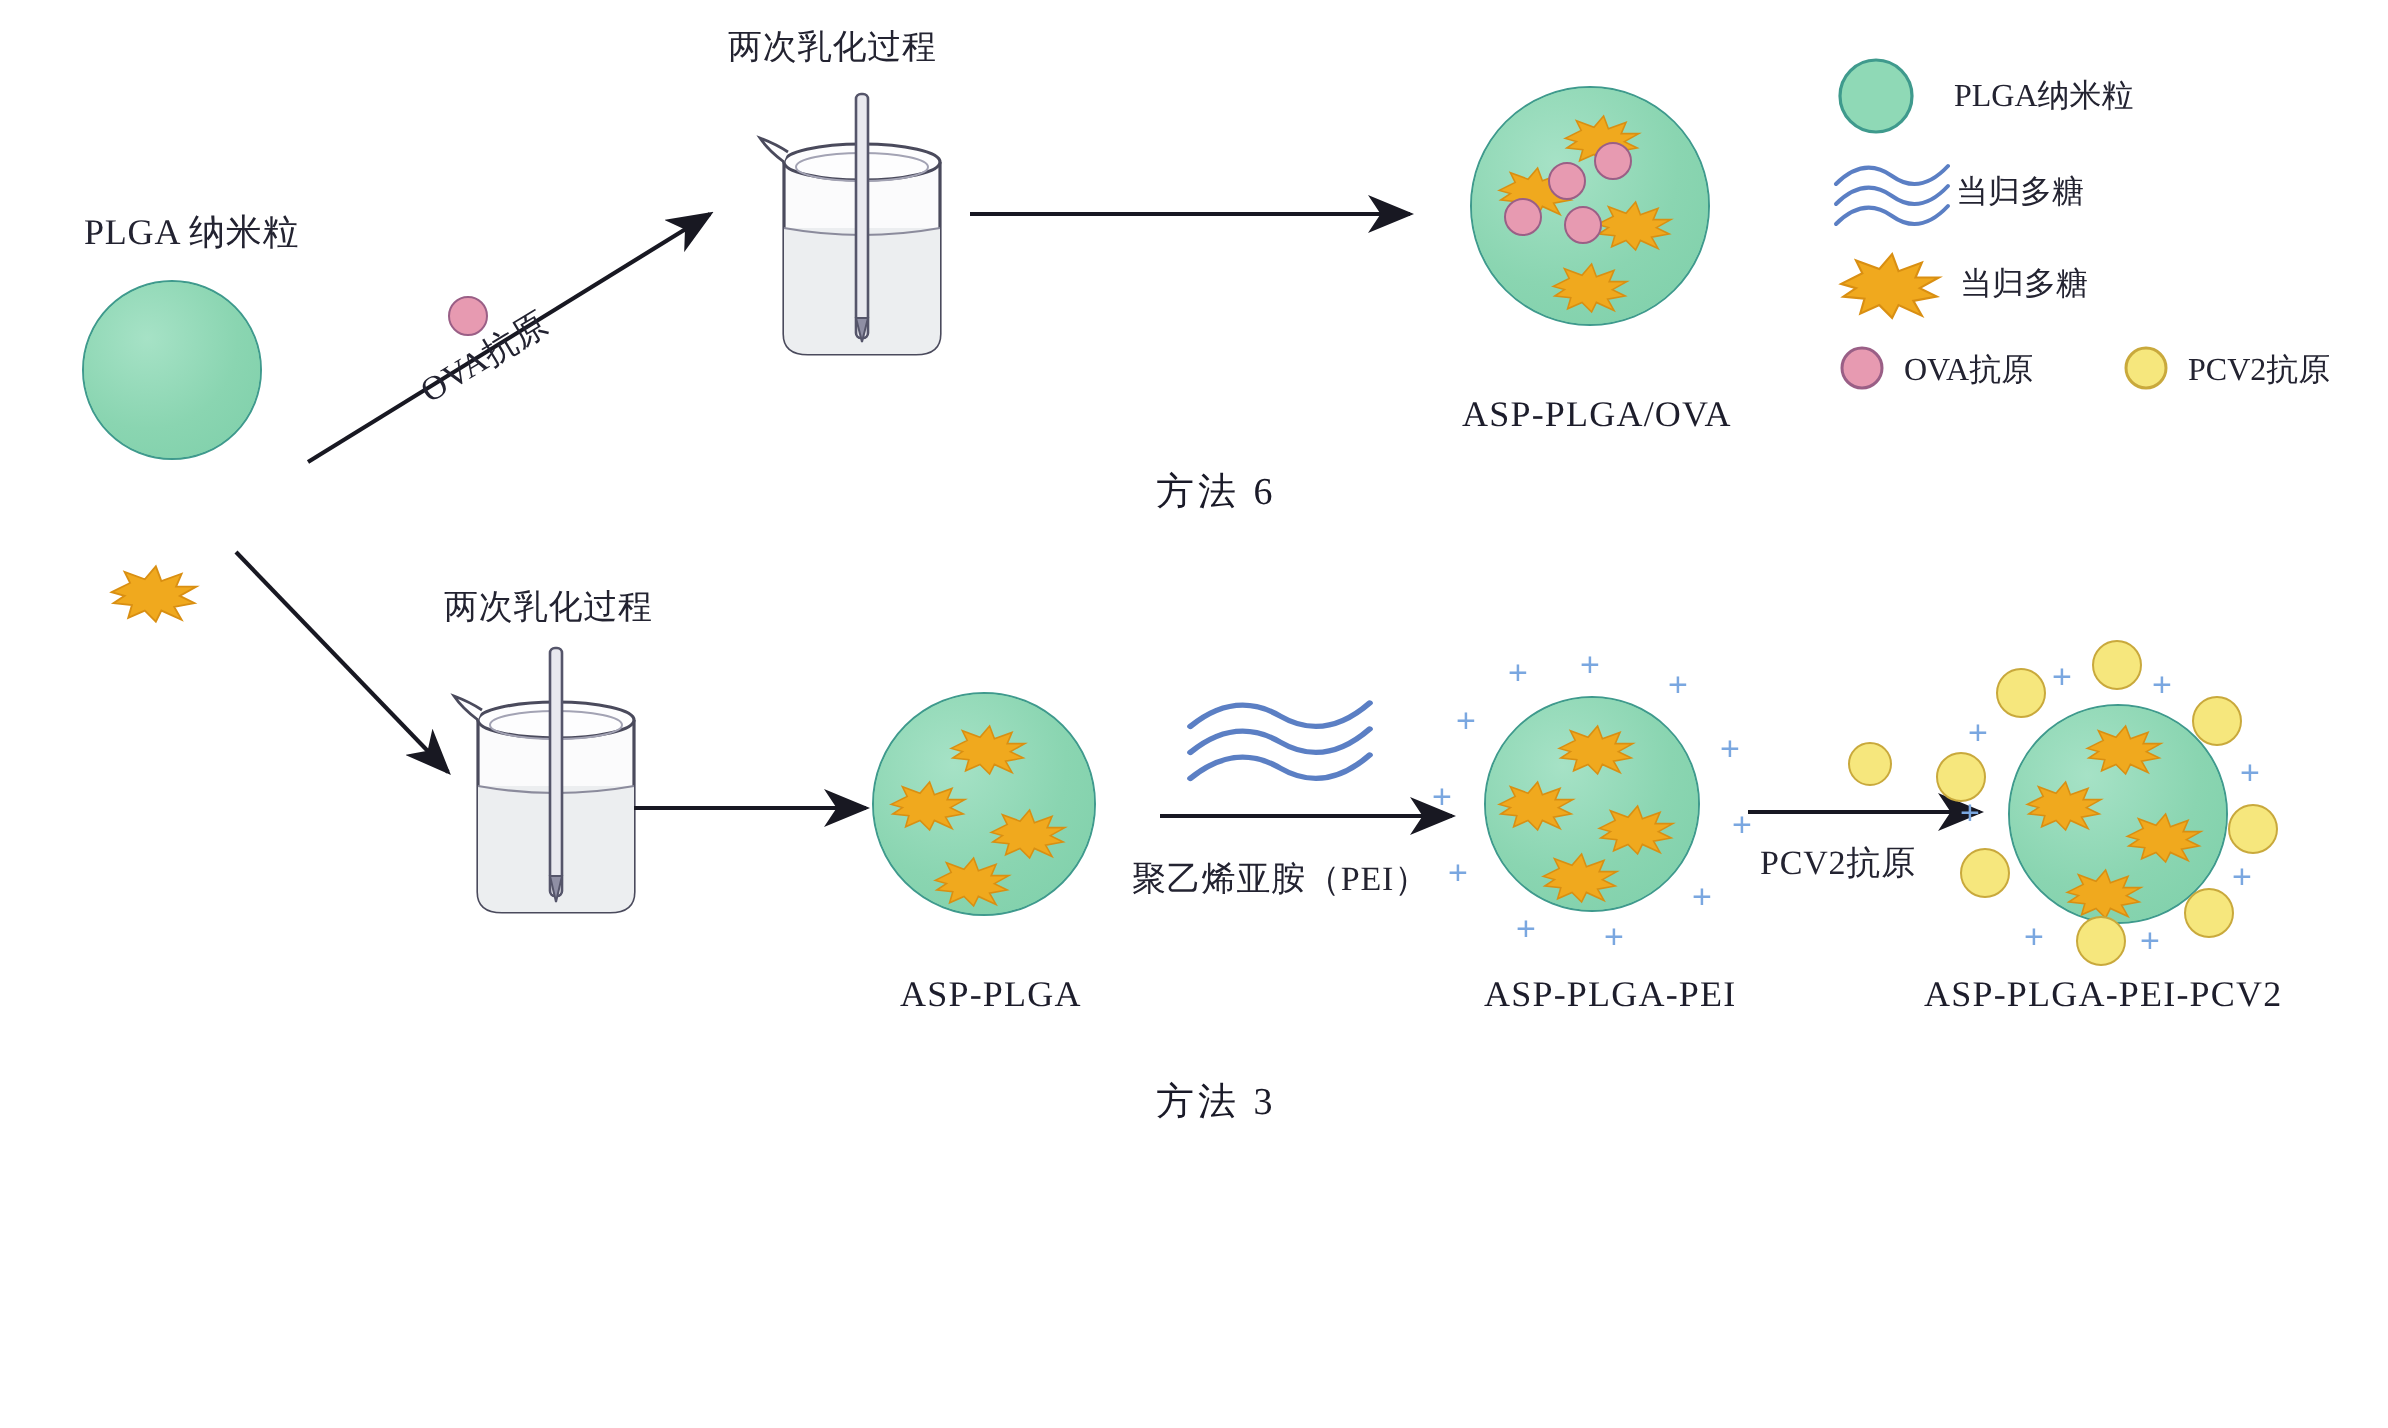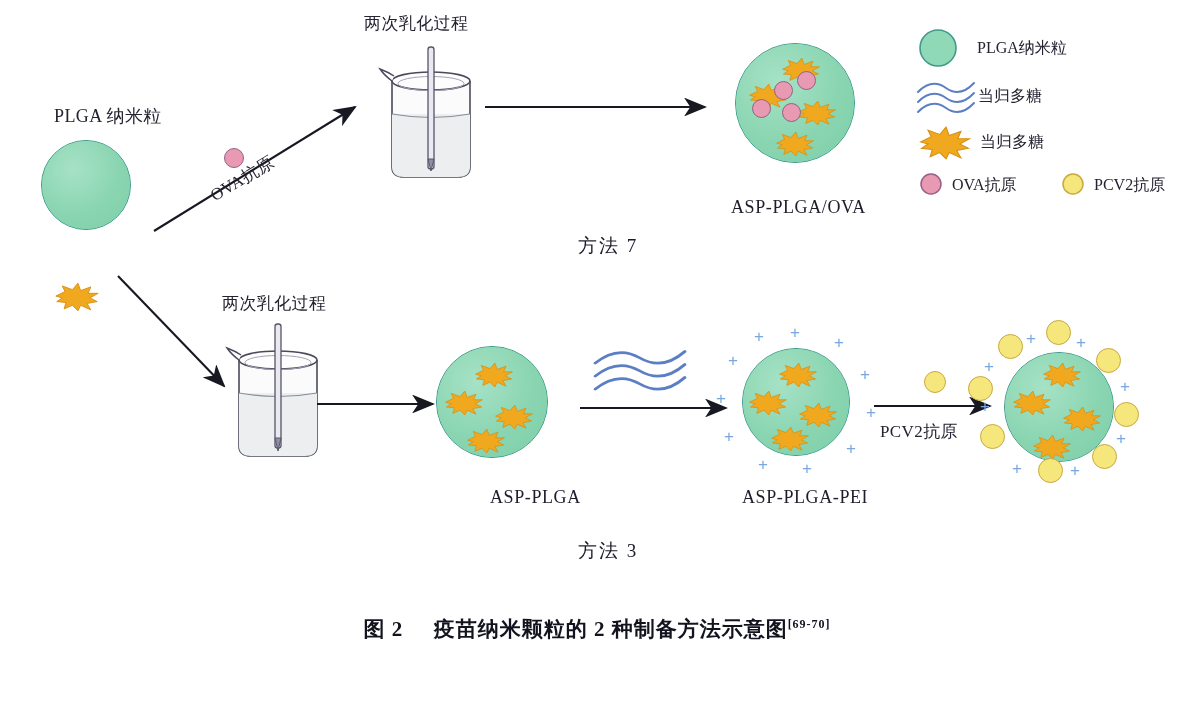--- a/index.html
+++ b/index.html
@@ -164,21 +164,21 @@
     <span class="legend-text" style="position:absolute; left:34px; top:5px;">OVA抗原</span>
   </div>
 
   <div class="legend-row abs" style="left:1060px; top:170px;">
     <svg width="28" height="28">
       <circle cx="13" cy="14" r="10" fill="#f6e77d" stroke="#c9a93c" stroke-width="1.5"></circle>
     </svg>
     <span class="legend-text" style="position:absolute; left:34px; top:5px;">PCV2抗原</span>
   </div>
 
-  <div class="label t18 abs" style="left:42px; top:104px;margin-left:12px;">PLGA 纳米粒</div>
+  <div class="label t18 abs" style="left:42px; top:104px;">PLGA 纳米粒</div>
   <div class="np abs" style="left:41px; top:140px; width:90px; height:90px;">
     <div class="np-inner-shade"></div>
   </div>
 
   <div class="dot-ova abs" style="left:224px; top:148px; width:20px; height:20px;"></div>
 
   <svg class="abs" style="left:54px; top:282px;" width="46" height="30" viewBox="0 0 50 32">
     <use href="#star-burst"></use>
   </svg>
 
@@ -226,21 +226,21 @@
     <svg class="abs" style="left:40px; top:88px;" width="40" height="26" viewBox="0 0 50 32">
         <use href="#star-burst"></use>
       </svg>
     <div class="dot-ova abs" style="left:62px; top:28px; width:19px; height:19px;"></div>
     <div class="dot-ova abs" style="left:39px; top:38px; width:19px; height:19px;"></div>
     <div class="dot-ova abs" style="left:17px; top:56px; width:19px; height:19px;"></div>
     <div class="dot-ova abs" style="left:47px; top:60px; width:19px; height:19px;"></div>
   </div>
   <div class="particle-name abs" style="left:731px; top:197px;text-align:right;">ASP-PLGA/OVA</div>
 
-  <div class="method abs" style="left:578px; top:233px;">方法 7</div>
+  <div class="method abs" style="left:578px; top:233px;">方法 6</div>
 
   <svg class="abs" style="left:112px; top:268px;" width="130" height="130">
     <defs>
       <marker id="ah3" markerWidth="11" markerHeight="9" refX="10" refY="4.5" orient="auto">
         <path d="M0,0 L11,4.5 L0,9 L3,4.5 Z" fill="#181822"></path>
       </marker>
     </defs>
     <line x1="6" y1="8" x2="112" y2="118" stroke="#181822" stroke-width="2.1" marker-end="url(#ah3)"></line>
   </svg>
 
@@ -272,36 +272,37 @@
     <svg class="abs" style="left:8px; top:44px;" width="40" height="26" viewBox="0 0 50 32">
         <use href="#star-burst"></use>
       </svg>
     <svg class="abs" style="left:58px; top:58px;" width="40" height="26" viewBox="0 0 50 32">
         <use href="#star-burst"></use>
       </svg>
     <svg class="abs" style="left:30px; top:82px;" width="40" height="26" viewBox="0 0 50 32">
         <use href="#star-burst"></use>
       </svg>
   </div>
-  <div class="particle-name abs" style="left:450px; top:487px;margin-left:40px;">ASP-PLGA</div>
+  <div class="particle-name abs" style="left:450px; top:487px;">ASP-PLGA</div>
 
   <svg class="abs" style="left:592px; top:345px;" width="106" height="62">
     <g transform="scale(1.6,1.3)">
       <use href="#pei-wave"></use>
     </g>
   </svg>
 
   <svg class="abs" style="left:578px; top:395px;" width="155" height="26">
     <defs>
       <marker id="ah5" markerWidth="11" markerHeight="9" refX="10" refY="4.5" orient="auto">
         <path d="M0,0 L11,4.5 L0,9 L3,4.5 Z" fill="#181822"></path>
       </marker>
     </defs>
     <line x1="2" y1="13" x2="148" y2="13" stroke="#181822" stroke-width="2.1" marker-end="url(#ah5)"></line>
   </svg>
+  <div class="label t17 abs" style="left:566px; top:428px;">聚乙烯亚胺（PEI）</div>
 
   <div class="abs" style="left:742px; top:348px; width:108px; height:108px;">
     <div class="np" style="position:absolute; inset:0;">
       <div class="np-inner-shade"></div>
     </div>
     <svg class="abs" style="left:36px; top:14px;" width="40" height="26" viewBox="0 0 50 32">
         <use href="#star-burst"></use>
       </svg>
     <svg class="abs" style="left:6px; top:42px;" width="40" height="26" viewBox="0 0 50 32">
         <use href="#star-burst"></use>
@@ -368,22 +369,18 @@
     <div class="dot-pcv2 abs" style="left:34px; top:106px; width:25px; height:25px;"></div>
     <span class="plus abs" style="left:22px; top:-22px;">+</span>
     <span class="plus abs" style="left:72px; top:-18px;">+</span>
     <span class="plus abs" style="left:-24px; top:46px;">+</span>
     <span class="plus abs" style="left:116px; top:26px;">+</span>
     <span class="plus abs" style="left:112px; top:78px;">+</span>
     <span class="plus abs" style="left:8px; top:108px;">+</span>
     <span class="plus abs" style="left:66px; top:110px;">+</span>
     <span class="plus abs" style="left:-20px; top:6px;">+</span>
   </div>
+  <div class="particle-name abs" style="left:962px; top:487px;">ASP-PLGA-PEI-PCV2</div>
 
   <div class="method abs" style="left:578px; top:538px;">方法 3</div>
 
-  <div class="caption cap-cn" style="top:615px;">
-    <span>图 2</span>
-    <span style="display:inline-block; width:18px;"></span>
-    <span>疫苗纳米颗粒的 2 种制备方法示意图</span><span class="sup">[69-70]</span>
-  </div>
 
 </div>
 
 </body></html>

